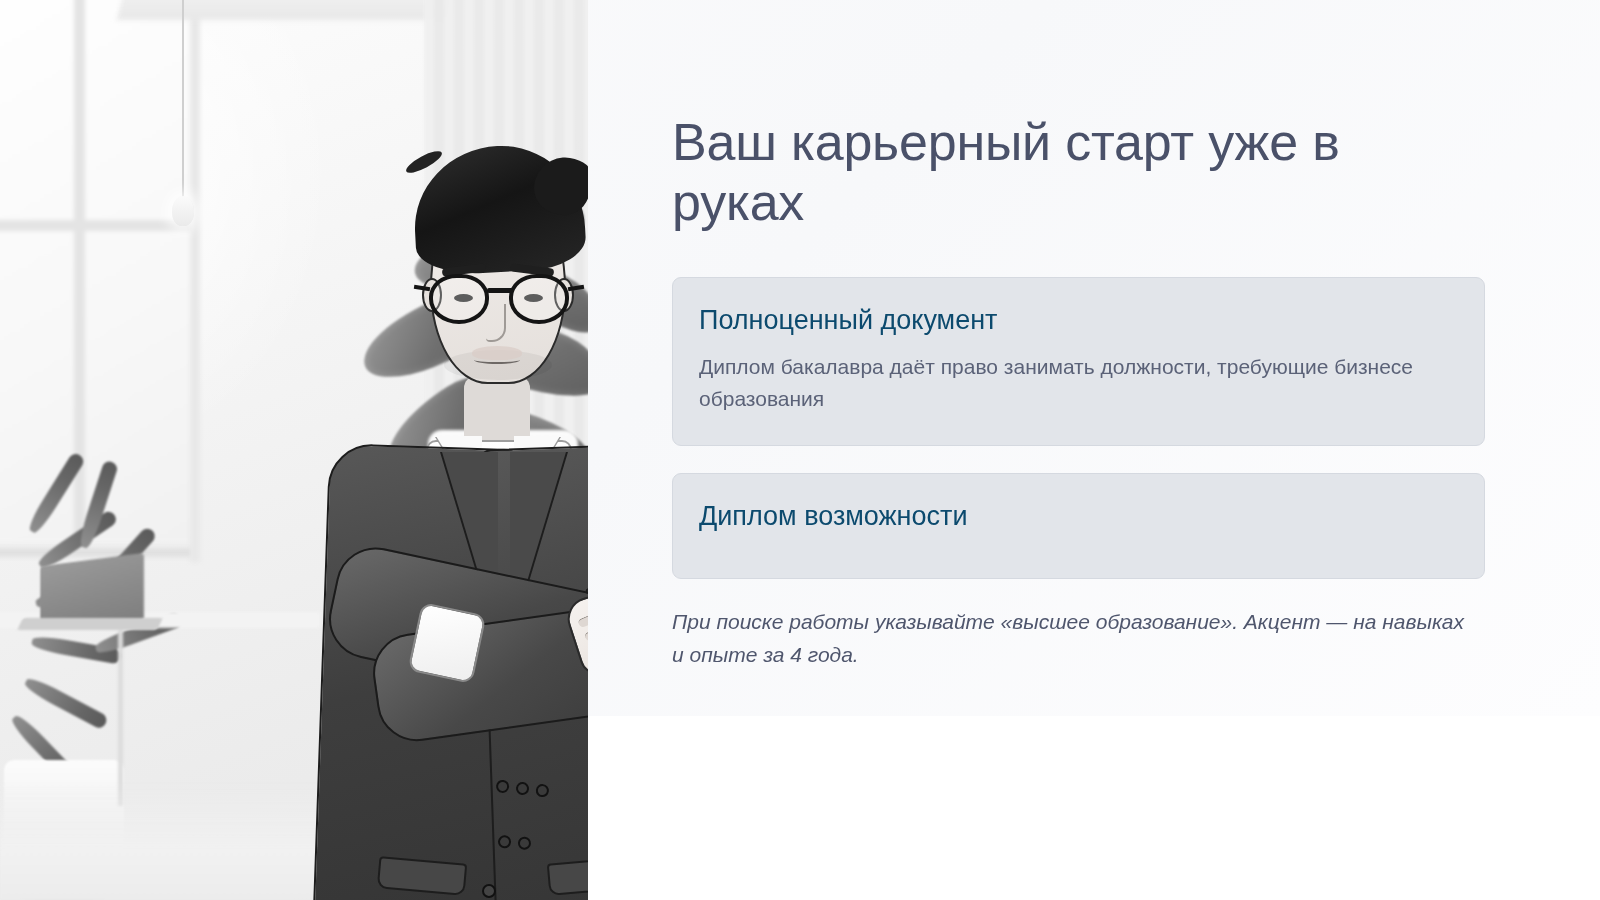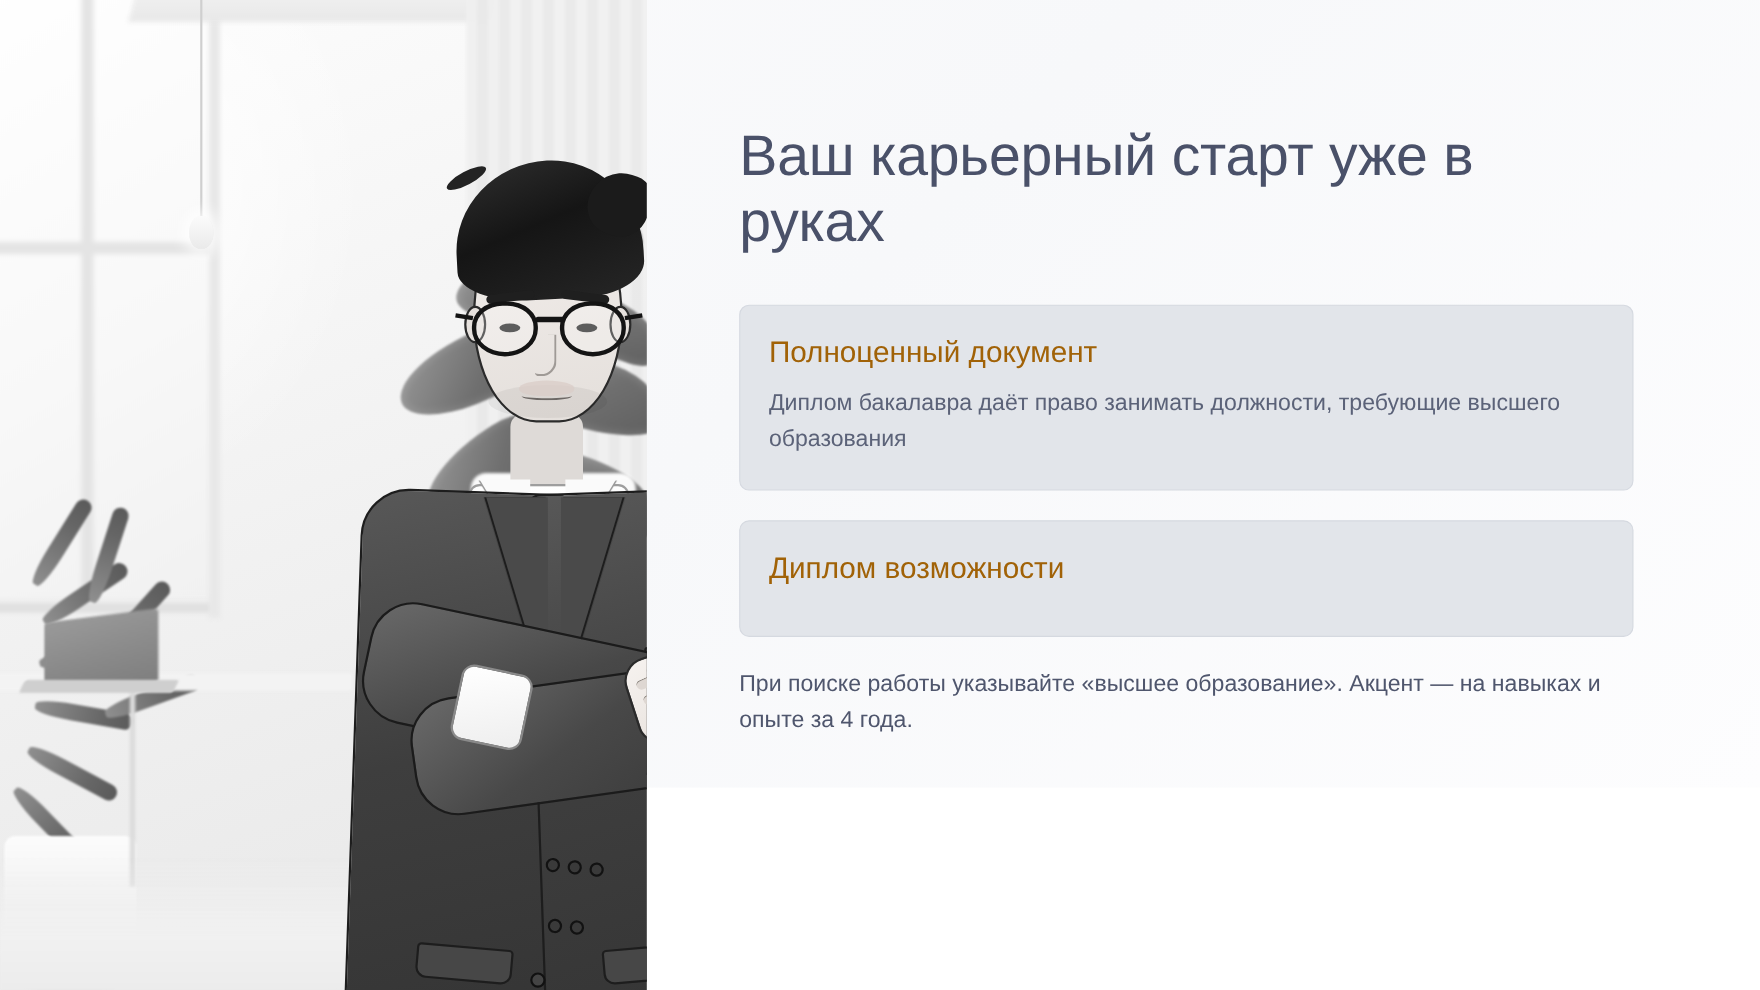--- a/index.html
+++ b/index.html
@@ -263,37 +263,38 @@
   .card {
     background:#e2e5ea;
     border:1px solid #d5d9e0;
     border-radius:9px;
     padding:26px 26px 30px 26px;
     margin-bottom:27px;
   }
   .card-title {
     font-size:27px;
     font-weight:400;
-    color:#a16207;
+    color:#0c4a6e;
     line-height:1.25;
     margin-bottom:14px;
   }
   .card-text {
     font-size:21px;
     font-weight:400;
     color:#5b6278;
     line-height:1.52;
   }
   .footnote {
     margin-top:26px;
     font-size:21px;
     font-weight:400;
     color:#4f566d;
     line-height:1.56;
     max-width:800px;
+    font-style:italic;
   }
 </style>
 </head>
 <body>
 
 <div class="slide">
 
   <div class="photo-panel">
     <div class="photo-scene"></div>
 
@@ -396,21 +397,21 @@
       </div>
     </div>
   </div>
 
   <div class="content">
 
     <h1 class="page-title">Ваш карьерный старт уже в руках</h1>
 
     <div class="card">
       <div class="card-title">Полноценный документ</div>
-      <div class="card-text">Диплом бакалавра даёт право занимать должности, требующие высшего образования</div>
+      <div class="card-text">Диплом бакалавра даёт право занимать должности, требующие бизнесе образования</div>
     </div>
 
     <div class="card">
       <div class="card-title">Диплом возможности</div>
     </div>
 
     <p class="footnote">При поиске работы указывайте «высшее образование». Акцент — на навыках и опыте за 4 года.</p>
   </div>
 
 </div>

